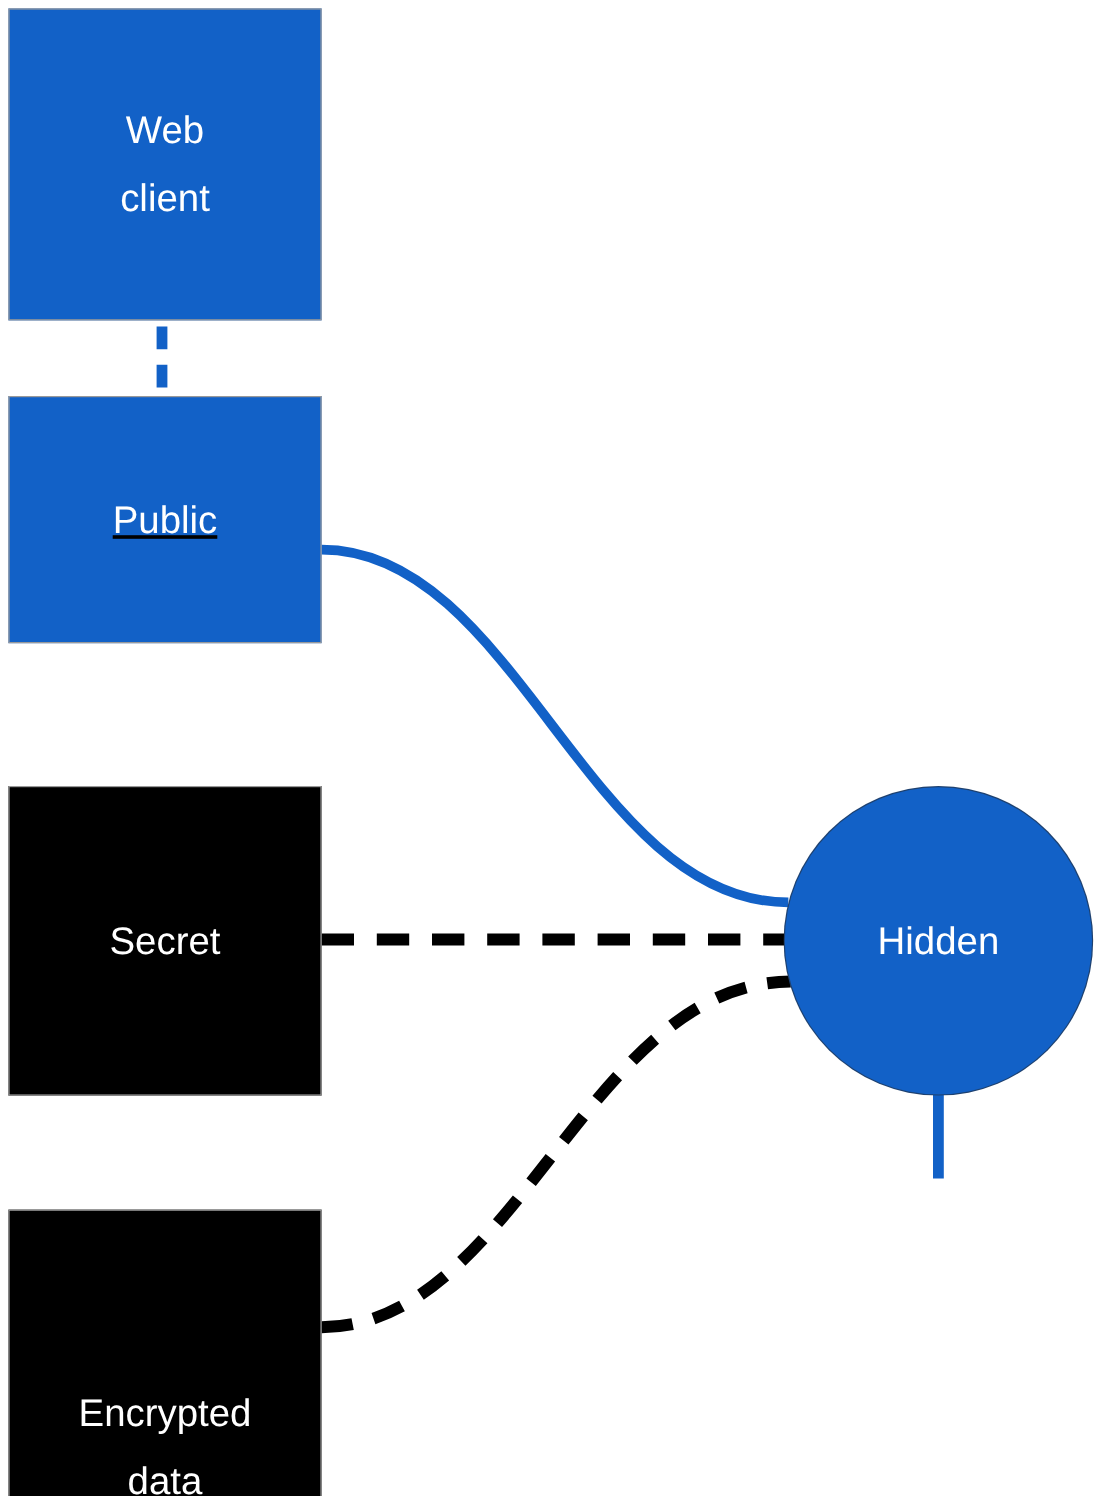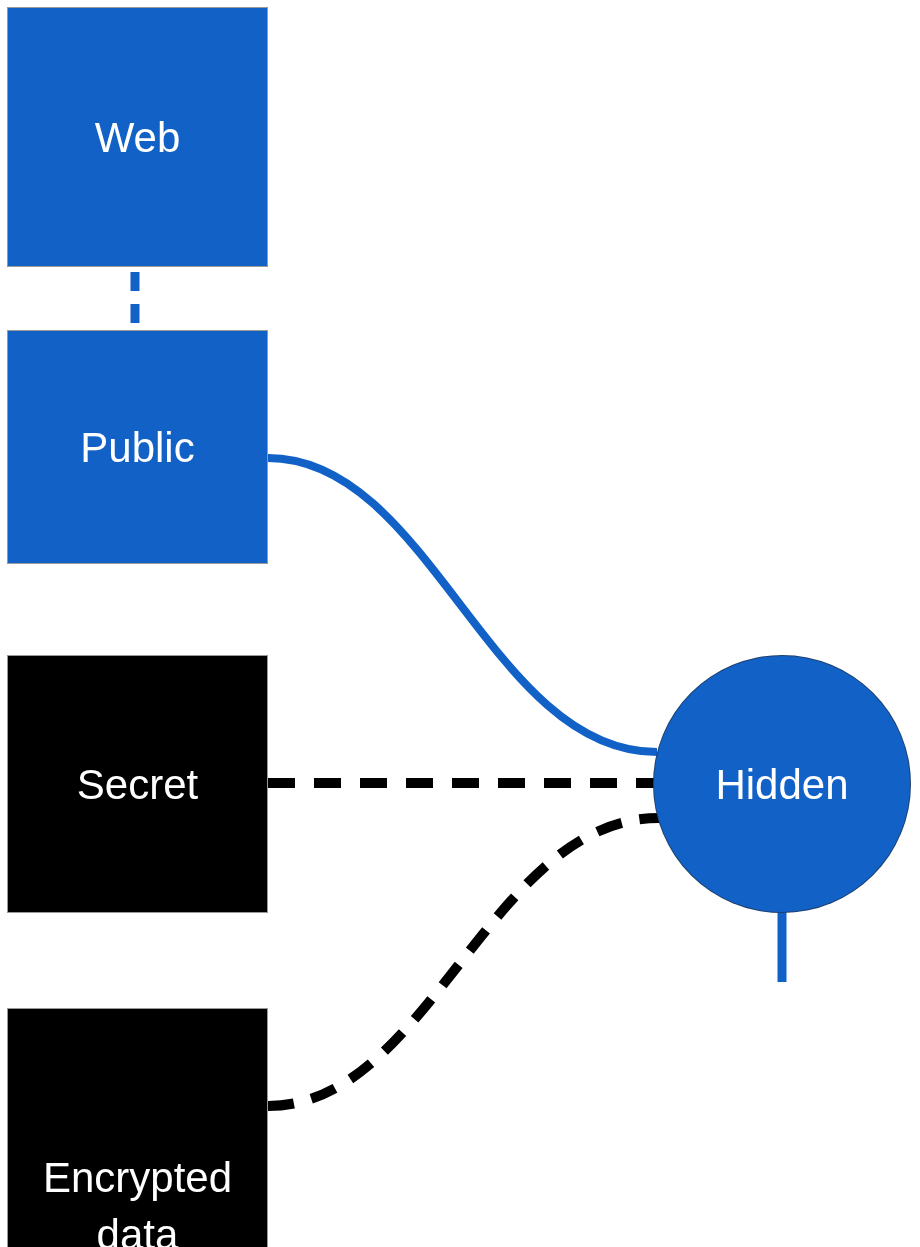--- a/index.html
+++ b/index.html
@@ -20,32 +20,32 @@
   .node {
     position: absolute;
     box-sizing: border-box;
     display: flex;
     align-items: center;
     justify-content: center;
     text-align: center;
   }
   .node .label {
     color: #ffffff;
-    font-size: 42px;
+    font-size: 32px;
     line-height: 57px;
     font-weight: 400;
   }
   .node .label .line { display: block; }
   .square { border: 1px solid #999999; }
   .circle { border-radius: 50%; border: 1px solid rgba(40,40,40,0.55); justify-content: center; }
   .fill-blue  { background: #1261c7; }
   .fill-black { background: #000000; }
 
   .node-web-client     { left: 7px;   top: 7px;   width: 261px; height: 260px; }
-  .node-public-api     { left: 7px;   top: 330px; width: 261px; height: 234px; }
+  .node-public-api     { left: 7px;   top: 330px; width: 261px; height: 206px; text-decoration: underline; }
   .node-secret-key     { left: 7px;   top: 655px; width: 261px; height: 258px; }
   .node-encrypted-data { left: 7px;   top: 1008px; width: 261px; height: 256px; align-items: flex-end; }
   .node-hidden-app     { left: 653px; top: 655px; width: 258px; height: 258px; }
   .node-add-ons        { left: 688px; top: 980px; width: 192px; height: 192px; }
 </style>
 </head>
 <body>
 
 <div class="canvas">
 
@@ -53,20 +53,21 @@
     <line x1="135" y1="272" x2="135" y2="324" stroke-width="9" stroke-dasharray="19 13" fill="none" stroke="#1261c7"></line>
     <path d="M 268 458 C 430 458 490 752 657 752" stroke-width="8" fill="none" stroke="#1261c7"></path>
     <line x1="268" y1="783" x2="657" y2="783" stroke-width="10" stroke-dasharray="27 19" fill="none" stroke="#000000"></line>
     <path d="M 268 1106 C 430 1106 490 818 659 818" stroke-width="10" stroke-dasharray="26 18" fill="none" stroke="#000000"></path>
     <line x1="782" y1="910" x2="782" y2="982" stroke-width="9" fill="none" stroke="#1261c7"></line>
   </svg>
 
   <div class="node square fill-blue node-web-client">
     <div class="label">
       <span class="line">Web</span>
+      <span class="line">client</span>
     </div>
   </div>
 
   <div class="node square fill-blue node-public-api">
     <div class="label">
       <span class="line">Public</span>
     </div>
   </div>
 
   <div class="node square fill-black node-secret-key">

